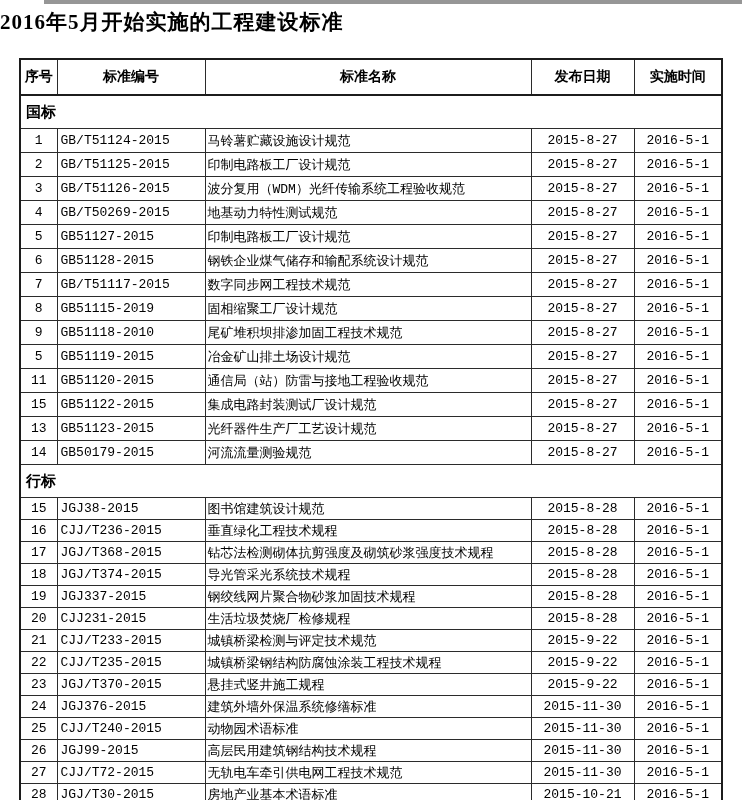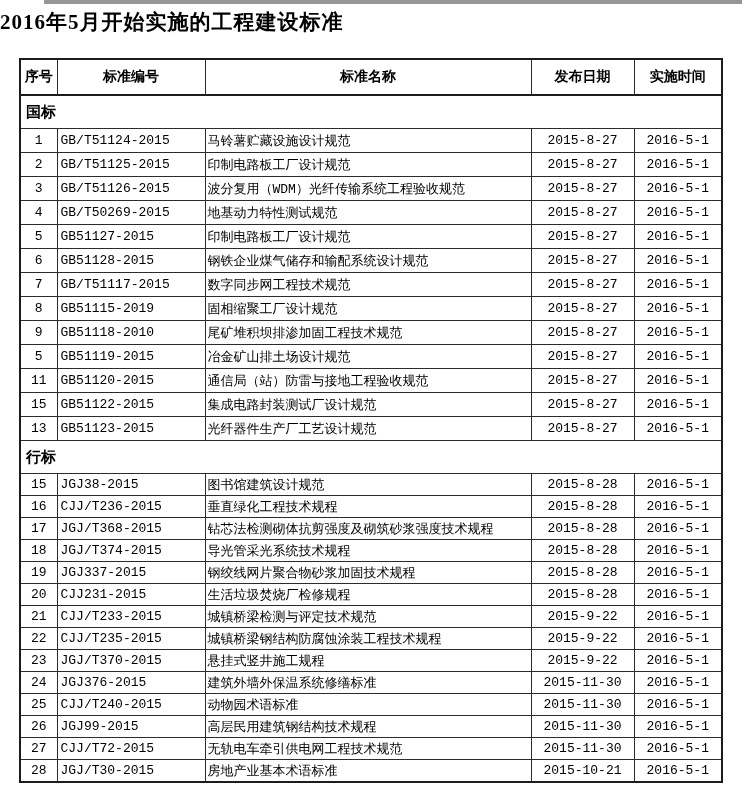--- a/index.html
+++ b/index.html
@@ -213,20 +213,27 @@
           <td class="pub">2015-8-27</td>
           <td class="impl">2016-5-1</td>
         </tr>
         <tr class="gb">
           <td class="seq">13</td>
           <td class="code">GB51123-2015</td>
           <td class="name">光纤器件生产厂工艺设计规范</td>
           <td class="pub">2015-8-27</td>
           <td class="impl">2016-5-1</td>
         </tr>
+        <tr class="gb">
+          <td class="seq">14</td>
+          <td class="code">GB50179-2015</td>
+          <td class="name">河流流量测验规范</td>
+          <td class="pub">2015-8-27</td>
+          <td class="impl">2016-5-1</td>
+        </tr>
         <tr class="section-row">
           <td colspan="5">行标</td>
         </tr>
         <tr class="hb">
           <td class="seq">15</td>
           <td class="code">JGJ38-2015</td>
           <td class="name">图书馆建筑设计规范</td>
           <td class="pub">2015-8-28</td>
           <td class="impl">2016-5-1</td>
         </tr>

